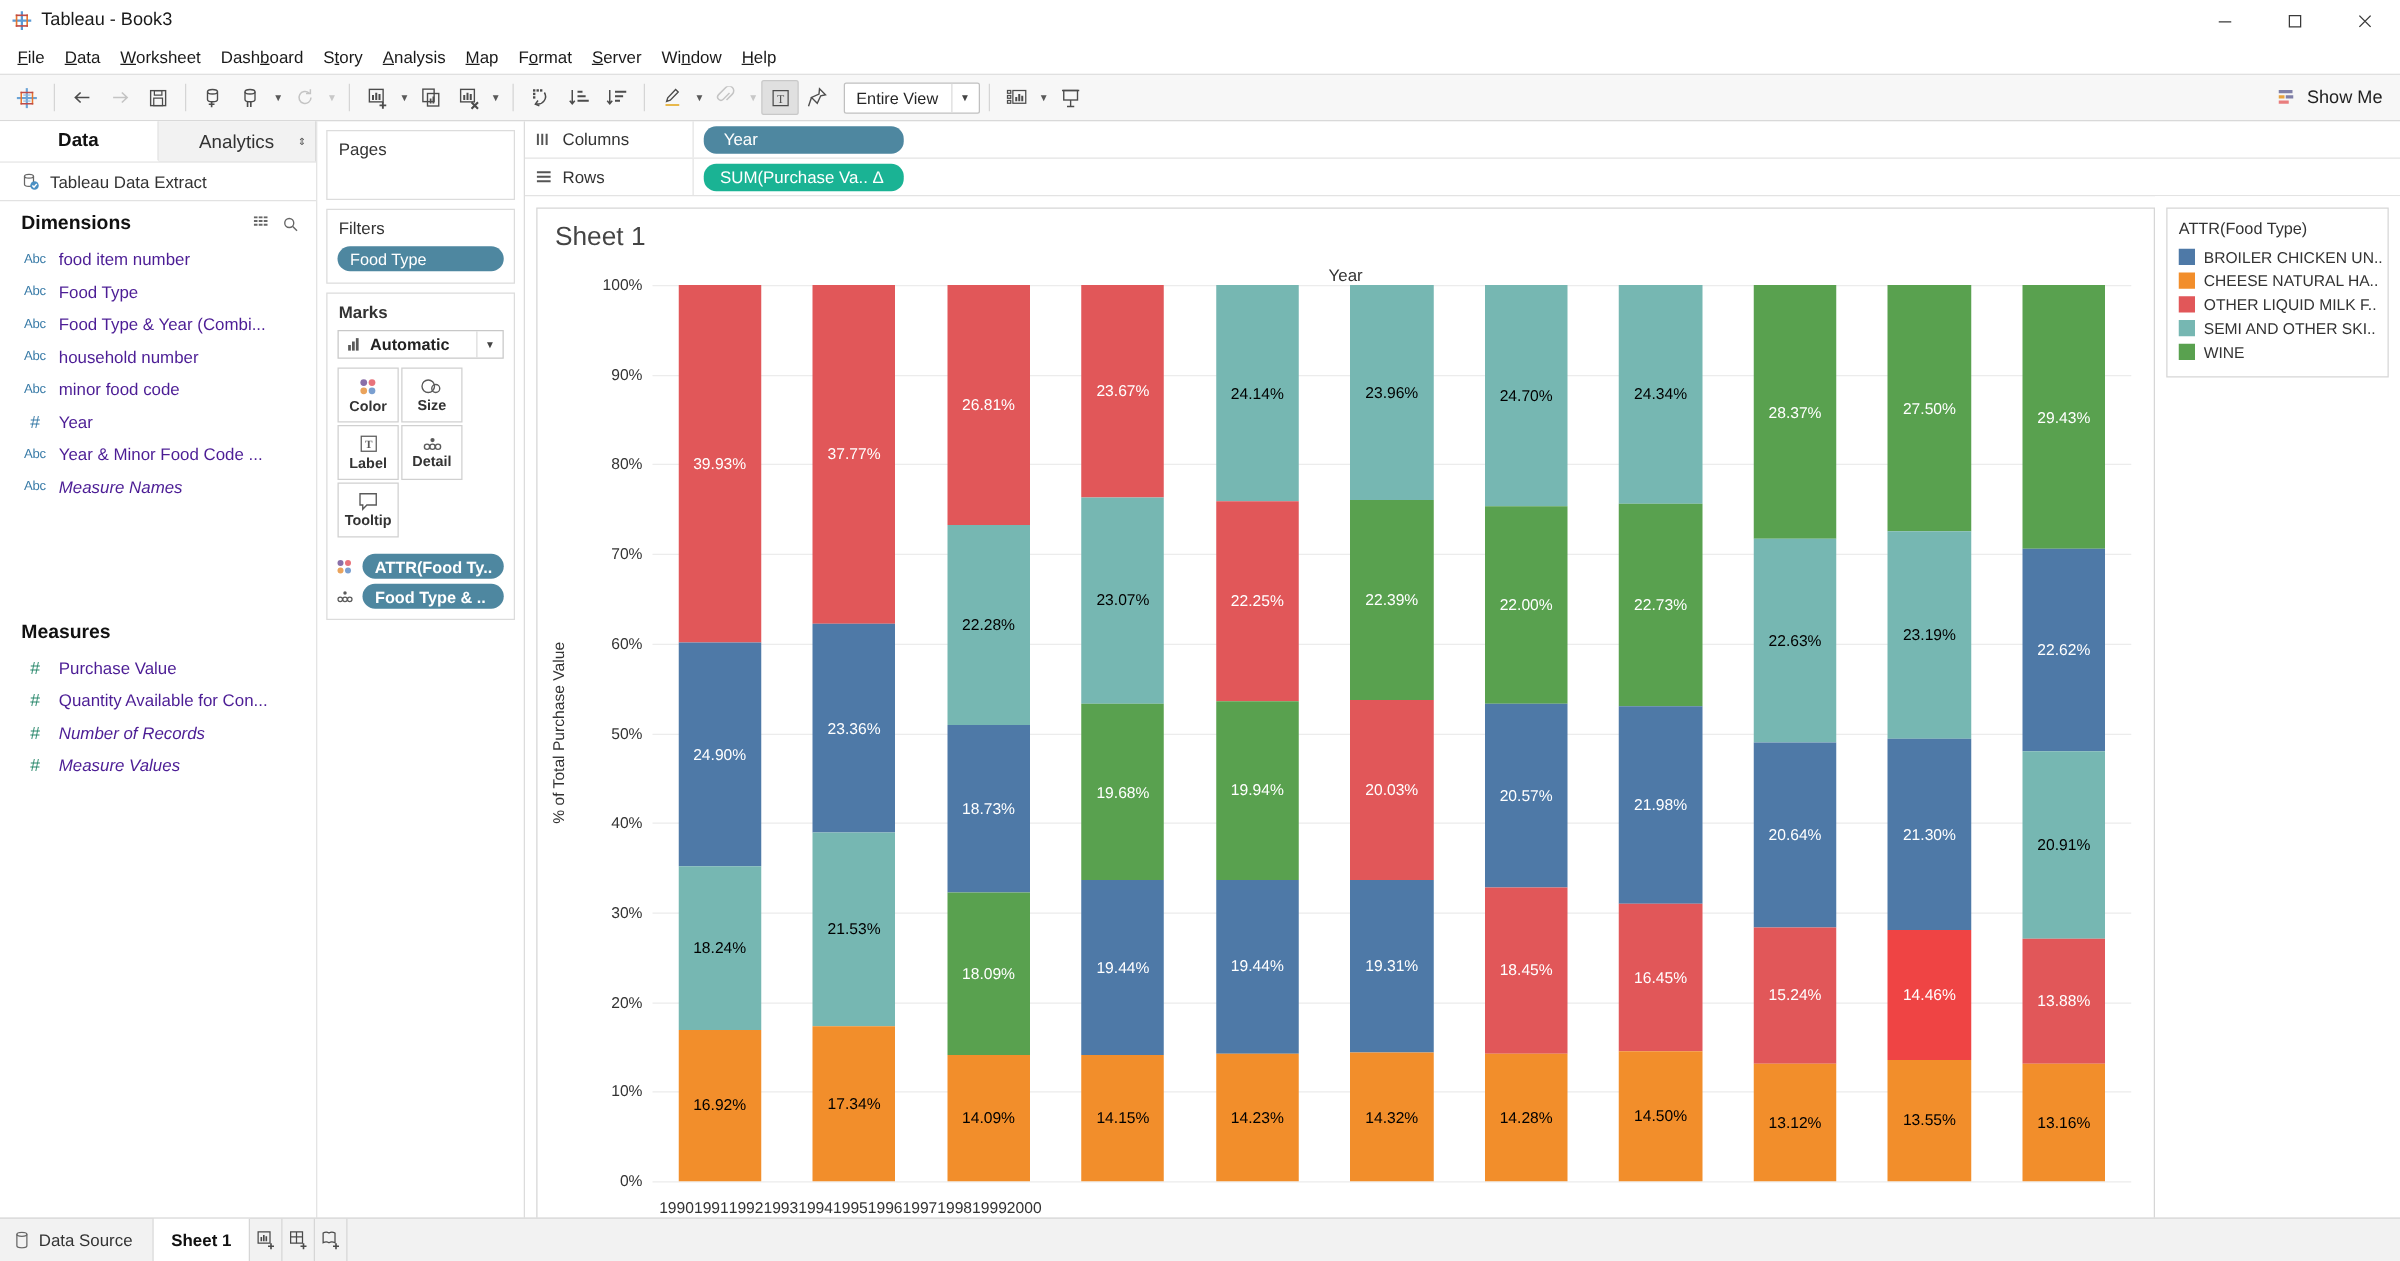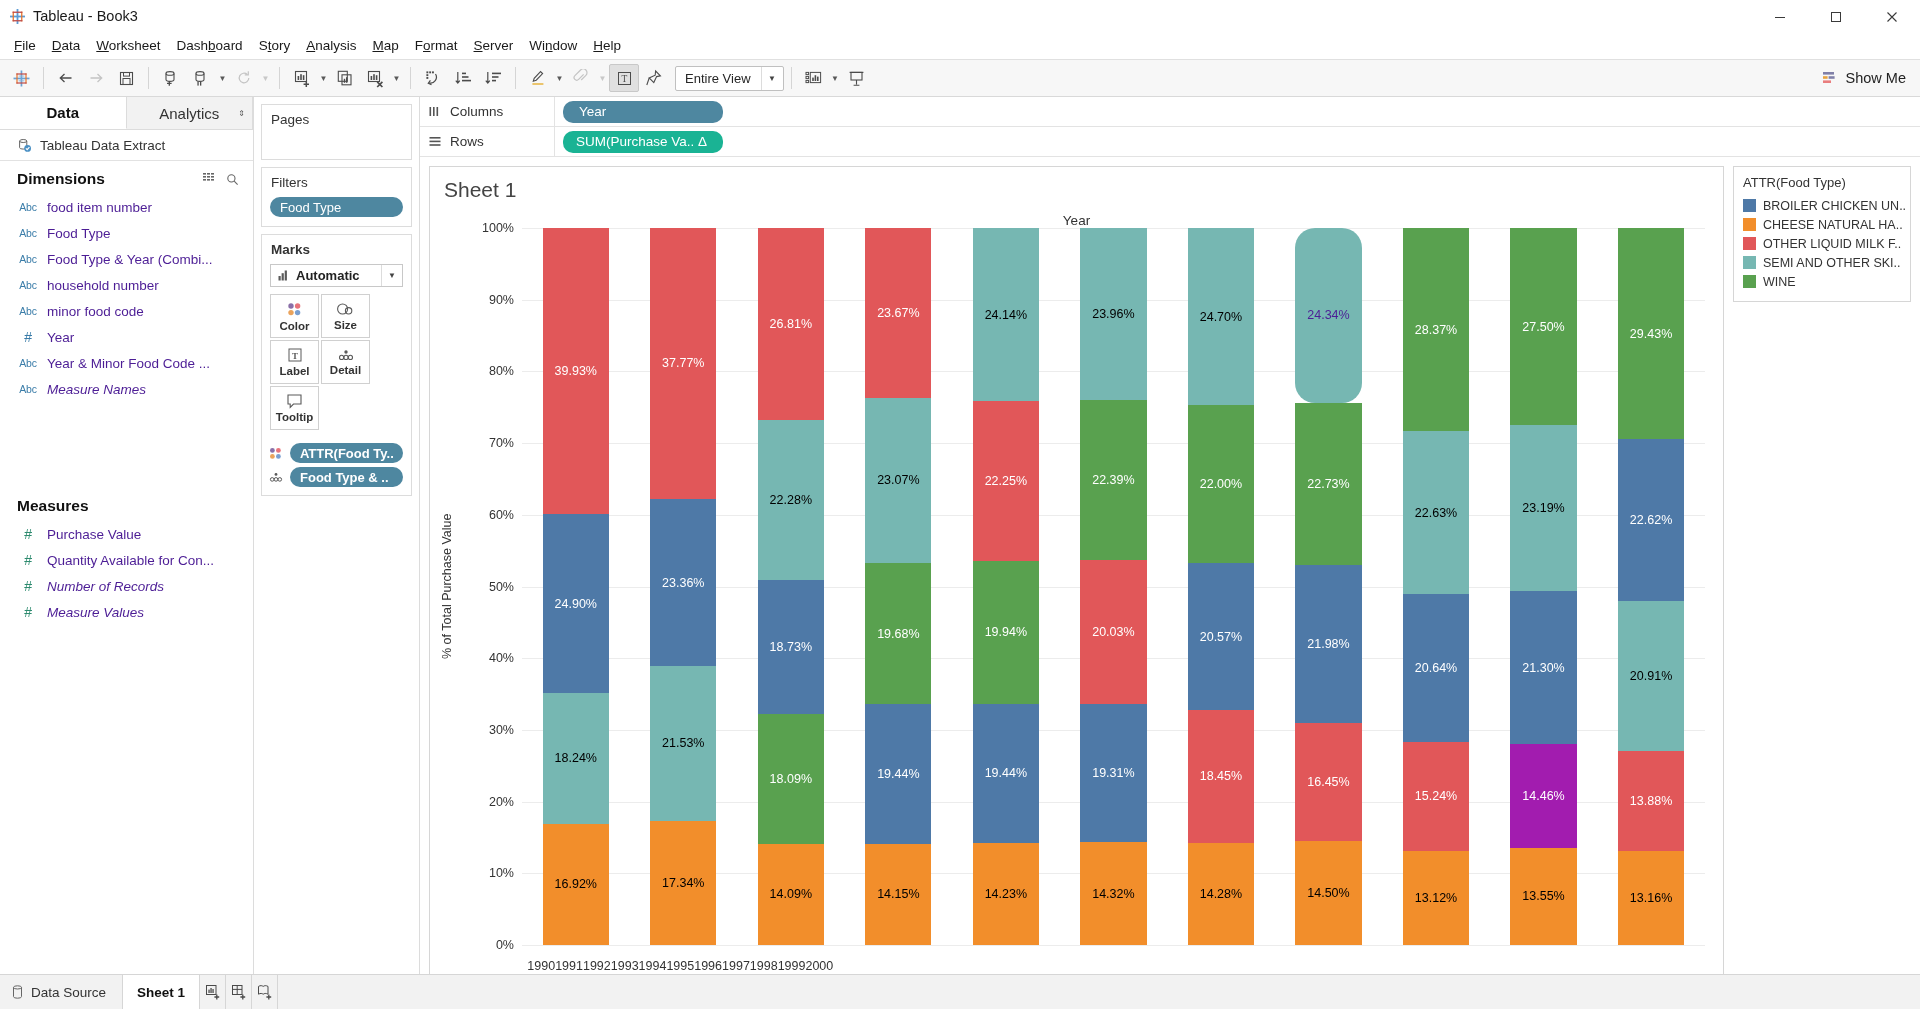--- a/index.html
+++ b/index.html
@@ -850,21 +850,21 @@
                     <span>20.57%</span>
                   </div>
                   <div class="seg" style="background: rgb(225, 87, 89); height: 18.45%; color: rgb(255, 255, 255);">
                     <span>18.45%</span>
                   </div>
                   <div class="seg" style="background: rgb(242, 142, 43); height: 14.28%; color: rgb(0, 0, 0);">
                     <span>14.28%</span>
                   </div>
                 </div>
                 <div class="bar-col">
-                  <div class="seg" style="background: rgb(118, 183, 178); height: 24.34%; color: #4c1d95; border-radius: 20px;">
+                  <div class="seg" style="background: rgb(118, 183, 178); height: 24.34%; color: #000000;">
                     <span>24.34%</span>
                   </div>
                   <div class="seg" style="background: rgb(89, 161, 79); height: 22.73%; color: rgb(255, 255, 255);">
                     <span>22.73%</span>
                   </div>
                   <div class="seg" style="background: rgb(78, 121, 167); height: 21.98%; color: rgb(255, 255, 255);">
                     <span>21.98%</span>
                   </div>
                   <div class="seg" style="background: rgb(225, 87, 89); height: 16.45%; color: rgb(255, 255, 255);">
                     <span>16.45%</span>
@@ -893,21 +893,21 @@
                 <div class="bar-col">
                   <div class="seg" style="background: rgb(89, 161, 79); height: 27.5%; color: rgb(255, 255, 255);">
                     <span>27.50%</span>
                   </div>
                   <div class="seg" style="background: rgb(118, 183, 178); height: 23.19%; color: rgb(0, 0, 0);">
                     <span>23.19%</span>
                   </div>
                   <div class="seg" style="background: rgb(78, 121, 167); height: 21.3%; color: rgb(255, 255, 255);">
                     <span>21.30%</span>
                   </div>
-                  <div class="seg" style="background: #a21caf; height: 14.46%; color: rgb(255, 255, 255);">
+                  <div class="seg" style="background: #ef4444; height: 14.46%; color: rgb(255, 255, 255);">
                     <span>14.46%</span>
                   </div>
                   <div class="seg" style="background: rgb(242, 142, 43); height: 13.55%; color: rgb(0, 0, 0);">
                     <span>13.55%</span>
                   </div>
                 </div>
                 <div class="bar-col">
                   <div class="seg" style="background: rgb(89, 161, 79); height: 29.43%; color: rgb(255, 255, 255);">
                     <span>29.43%</span>
                   </div>

